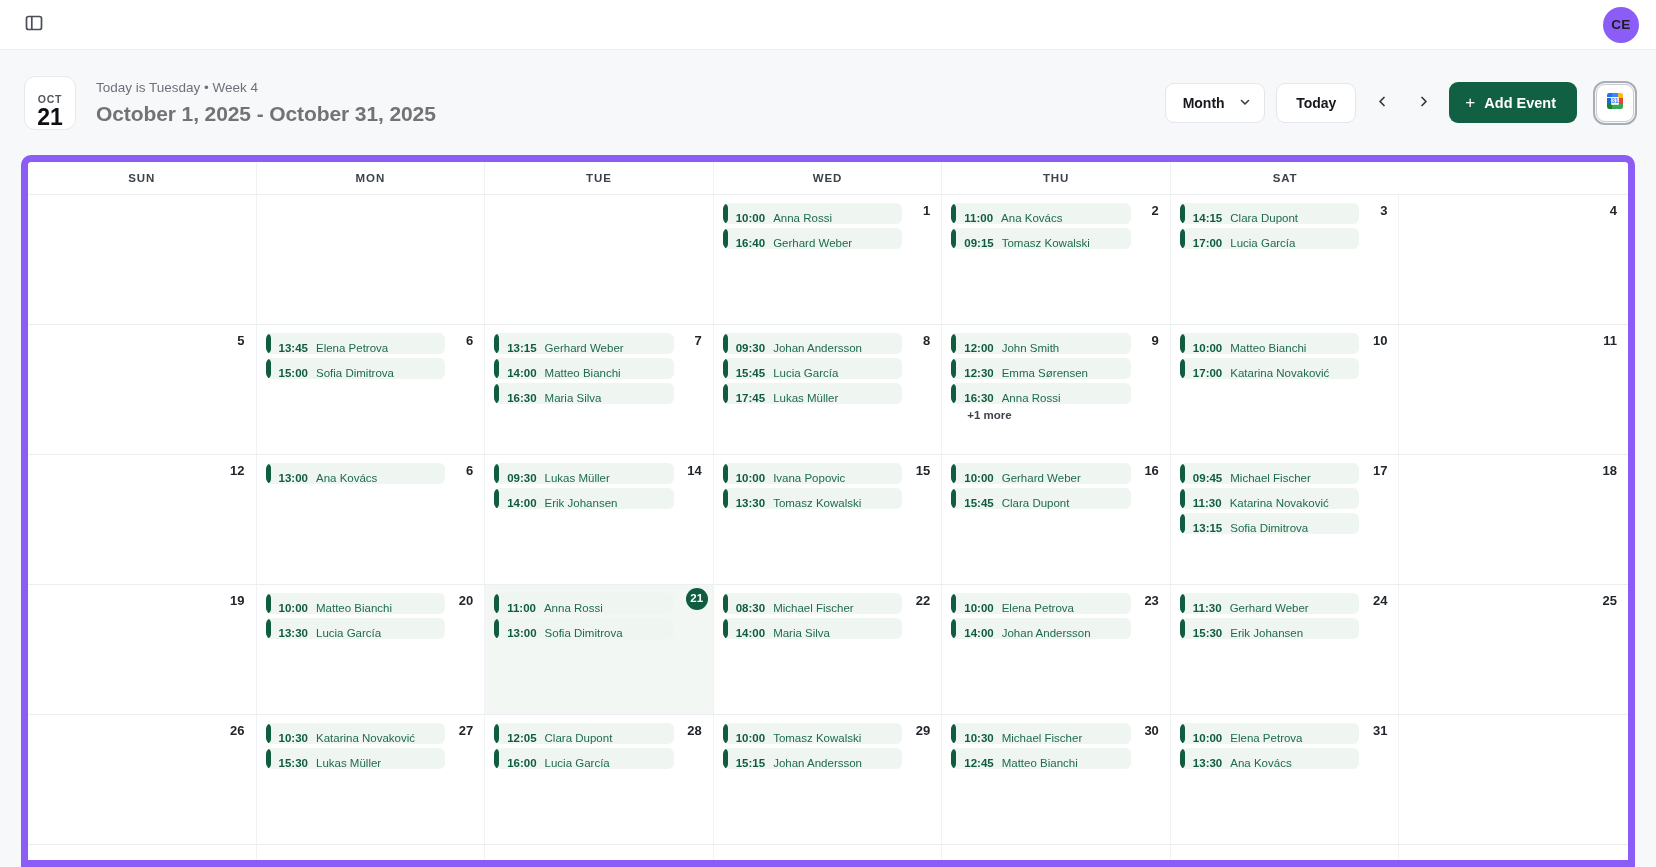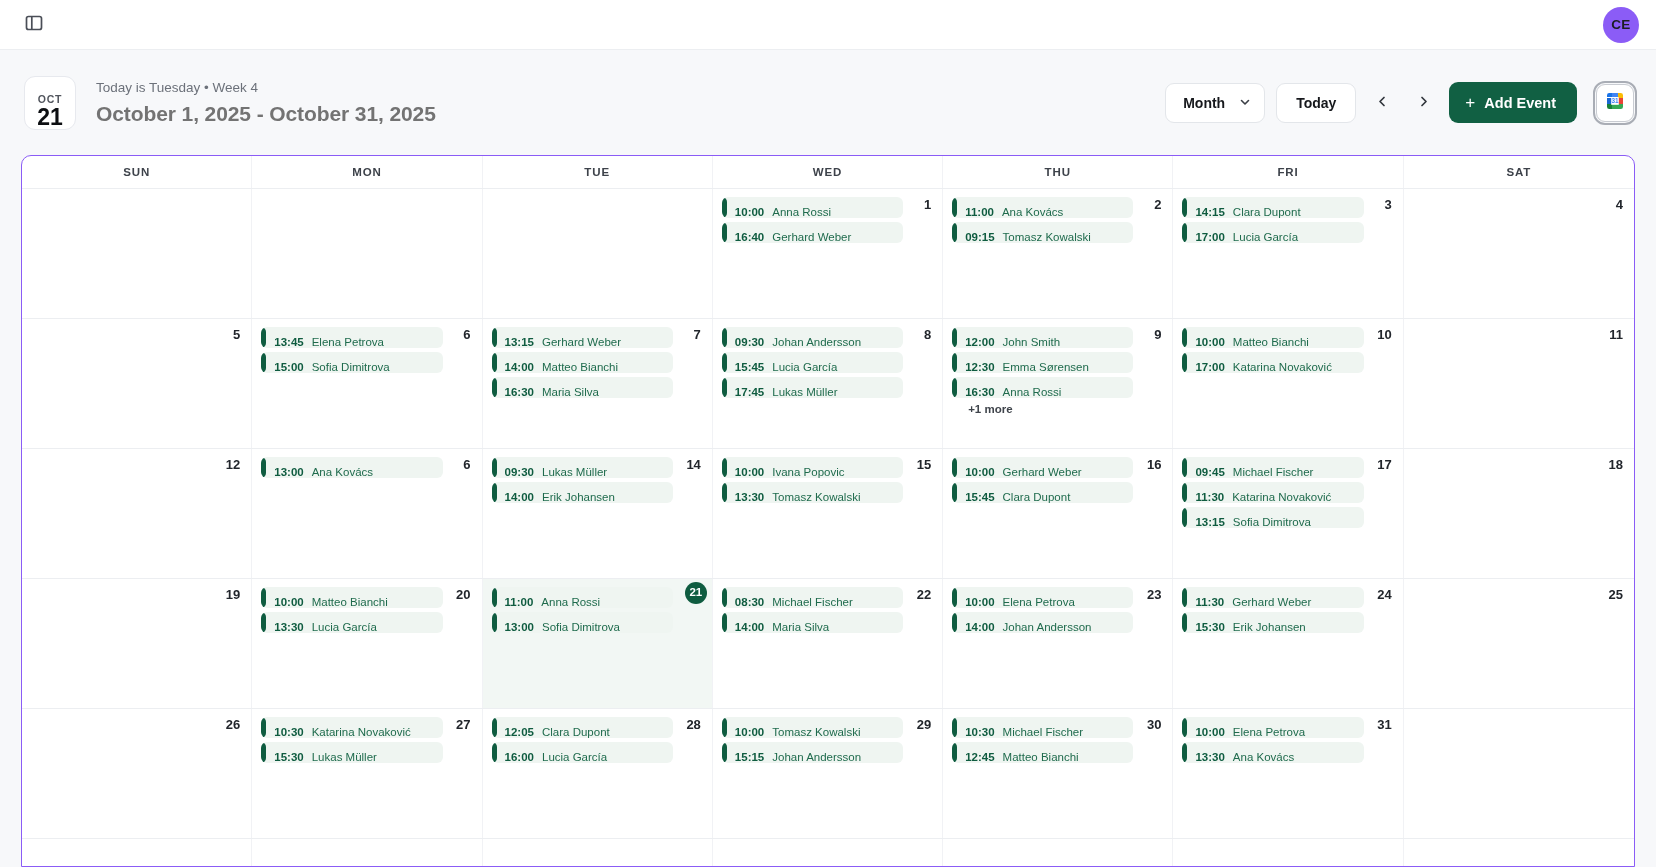--- a/index.html
+++ b/index.html
@@ -52,21 +52,21 @@
     font-size: 23px; font-weight: 700; color: #0d0f12; line-height: 1;
   }
   .titles { display: flex; flex-direction: column; gap: 7px; }
   .subtitle { font-size: 13.5px; color: #6c717a; font-weight: 400; }
   .maintitle { font-size: 21px; color: #737373; font-weight: 700; letter-spacing: -.1px; }
 
   .header-right { display: flex; align-items: center; gap: 11px; }
   .btn {
     background: #ffffff; border: 1px solid #e3e6ea; border-radius: 9px;
     height: 40px; font-size: 14px; font-weight: 600; color: #16181c;
-    display: flex; align-items: center; justify-content: flex-end;
+    display: flex; align-items: center; justify-content: center;
     cursor: pointer; font-family: inherit;
   }
   .btn-select { padding: 0 13px 0 16px; gap: 14px; min-width: 100px; }
   .btn-today { padding: 0 19px; }
   .navbtn {
     width: 30px; height: 34px; border: none; background: transparent;
     display: flex; align-items: center; justify-content: center; cursor: pointer;
     color: #31353c;
   }
   .btn-add {
@@ -80,21 +80,21 @@
     width: 38px; height: 38px; border-radius: 9px;
     background: #ffffff; border: 1px solid #c9ccd2;
     display: flex; align-items: center; justify-content: center;
     cursor: pointer; outline: 2px solid #a9adb5; outline-offset: 1px;
     margin-left: 8px;
   }
 
   
   .calwrap {
     margin: 0 21px; background: #ffffff;
-    border: 1px solid #8b5cf6; border-top-left-radius: 10px; border-top-right-radius: 10px;
+    border: 7px solid #8b5cf6; border-top-left-radius: 10px; border-top-right-radius: 10px;
     height: 712px; overflow: hidden;
   }
   .dow-row { display: grid; grid-template-columns: repeat(7, 1fr); border-bottom: 1px solid #eceef1; }
   .dow {
     height: 32px; display: flex; align-items: center; justify-content: center;
     font-size: 11.5px; font-weight: 600; color: #3d424a; letter-spacing: .9px;
     border-right: 1px solid #f1f2f5;
   }
   .dow:last-child { border-right: none; }
 
@@ -214,21 +214,20 @@
   </div>
 </div>
 
 <div class="calwrap">
   <div class="dow-row" id="dow-row">
       <div class="dow">SUN</div>
       <div class="dow">MON</div>
       <div class="dow">TUE</div>
       <div class="dow">WED</div>
       <div class="dow">THU</div>
-      <div class="dow">FRI</div>
       <div class="dow">SAT</div>
     </div>
   <div id="weeks">
       <div class="week">
         <div class="cell">
           <div class="events"></div>
         </div>
         <div class="cell">
           <div class="events"></div>
         </div>

